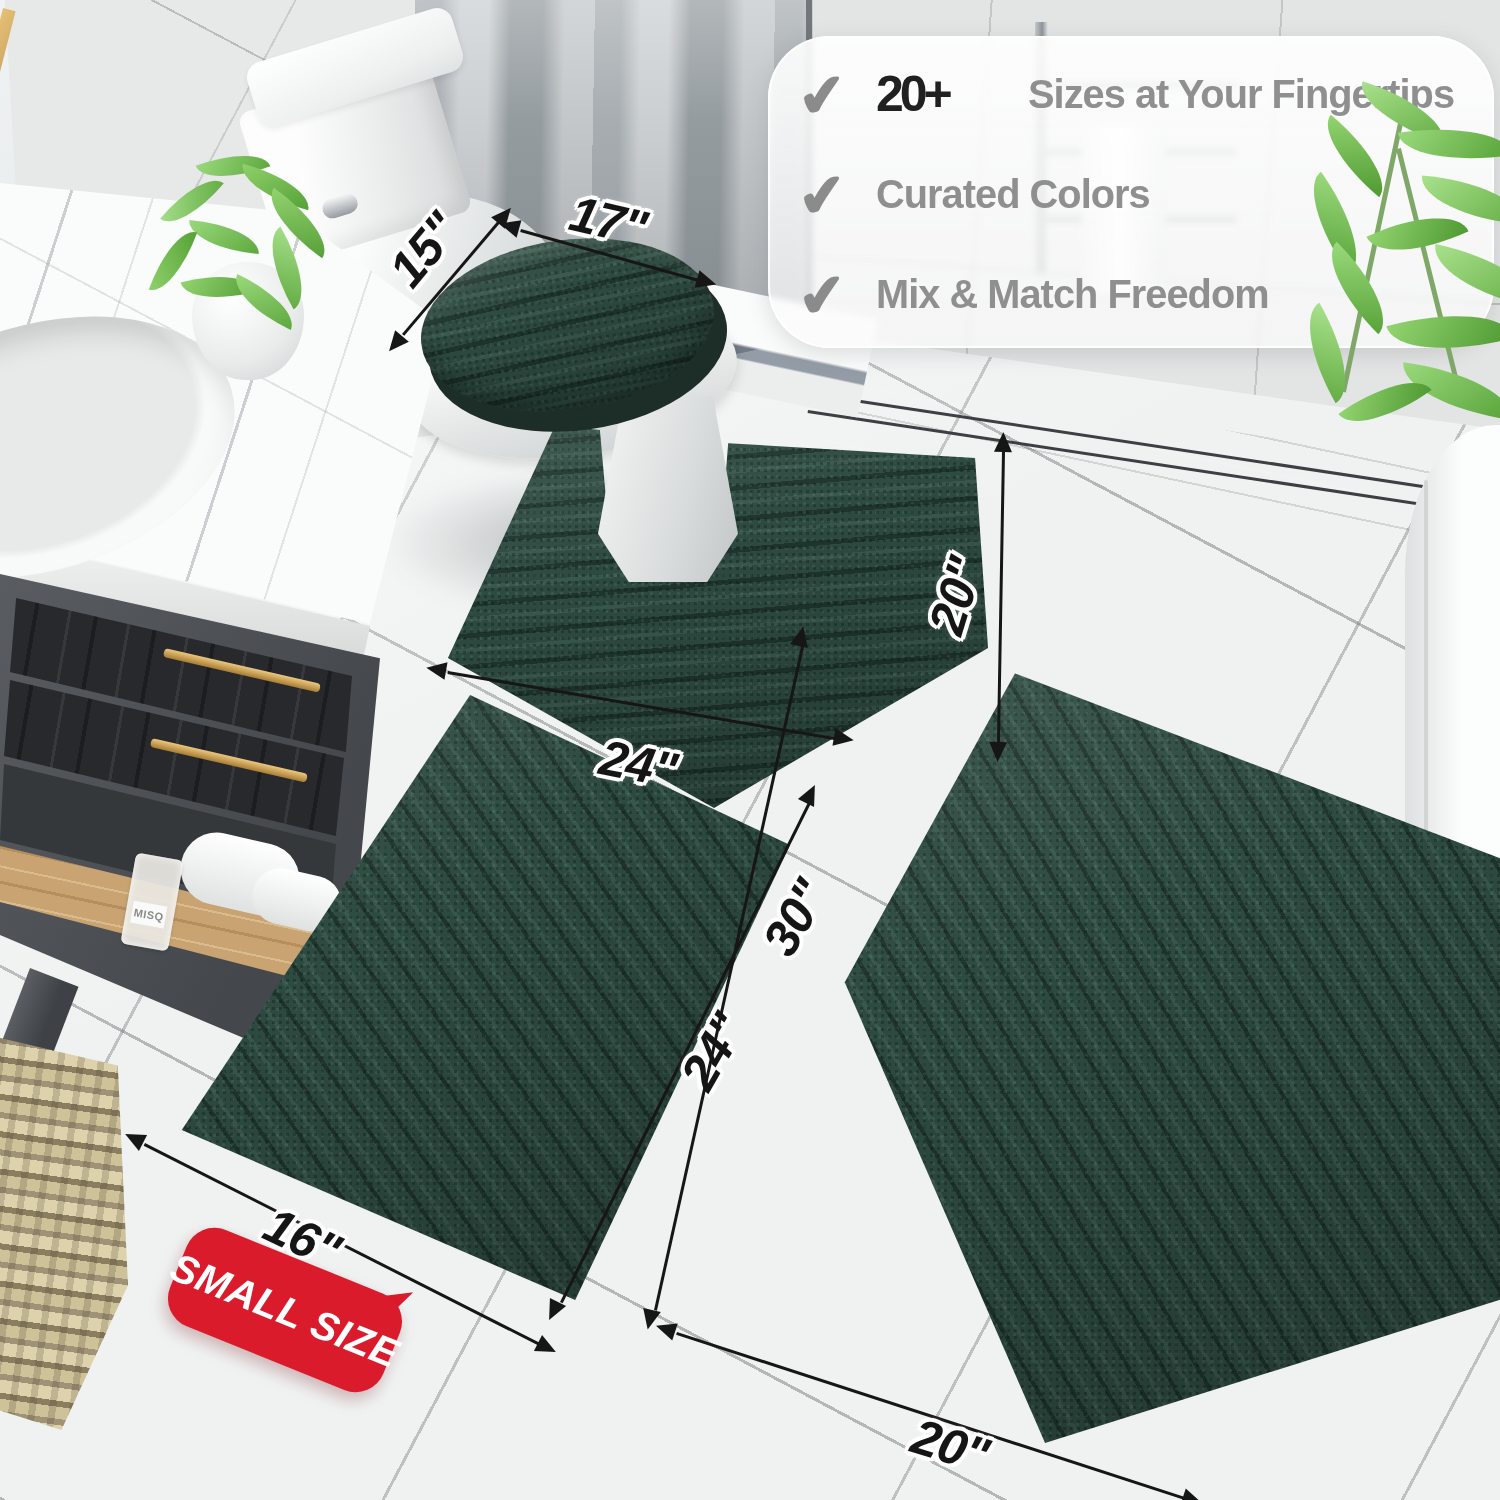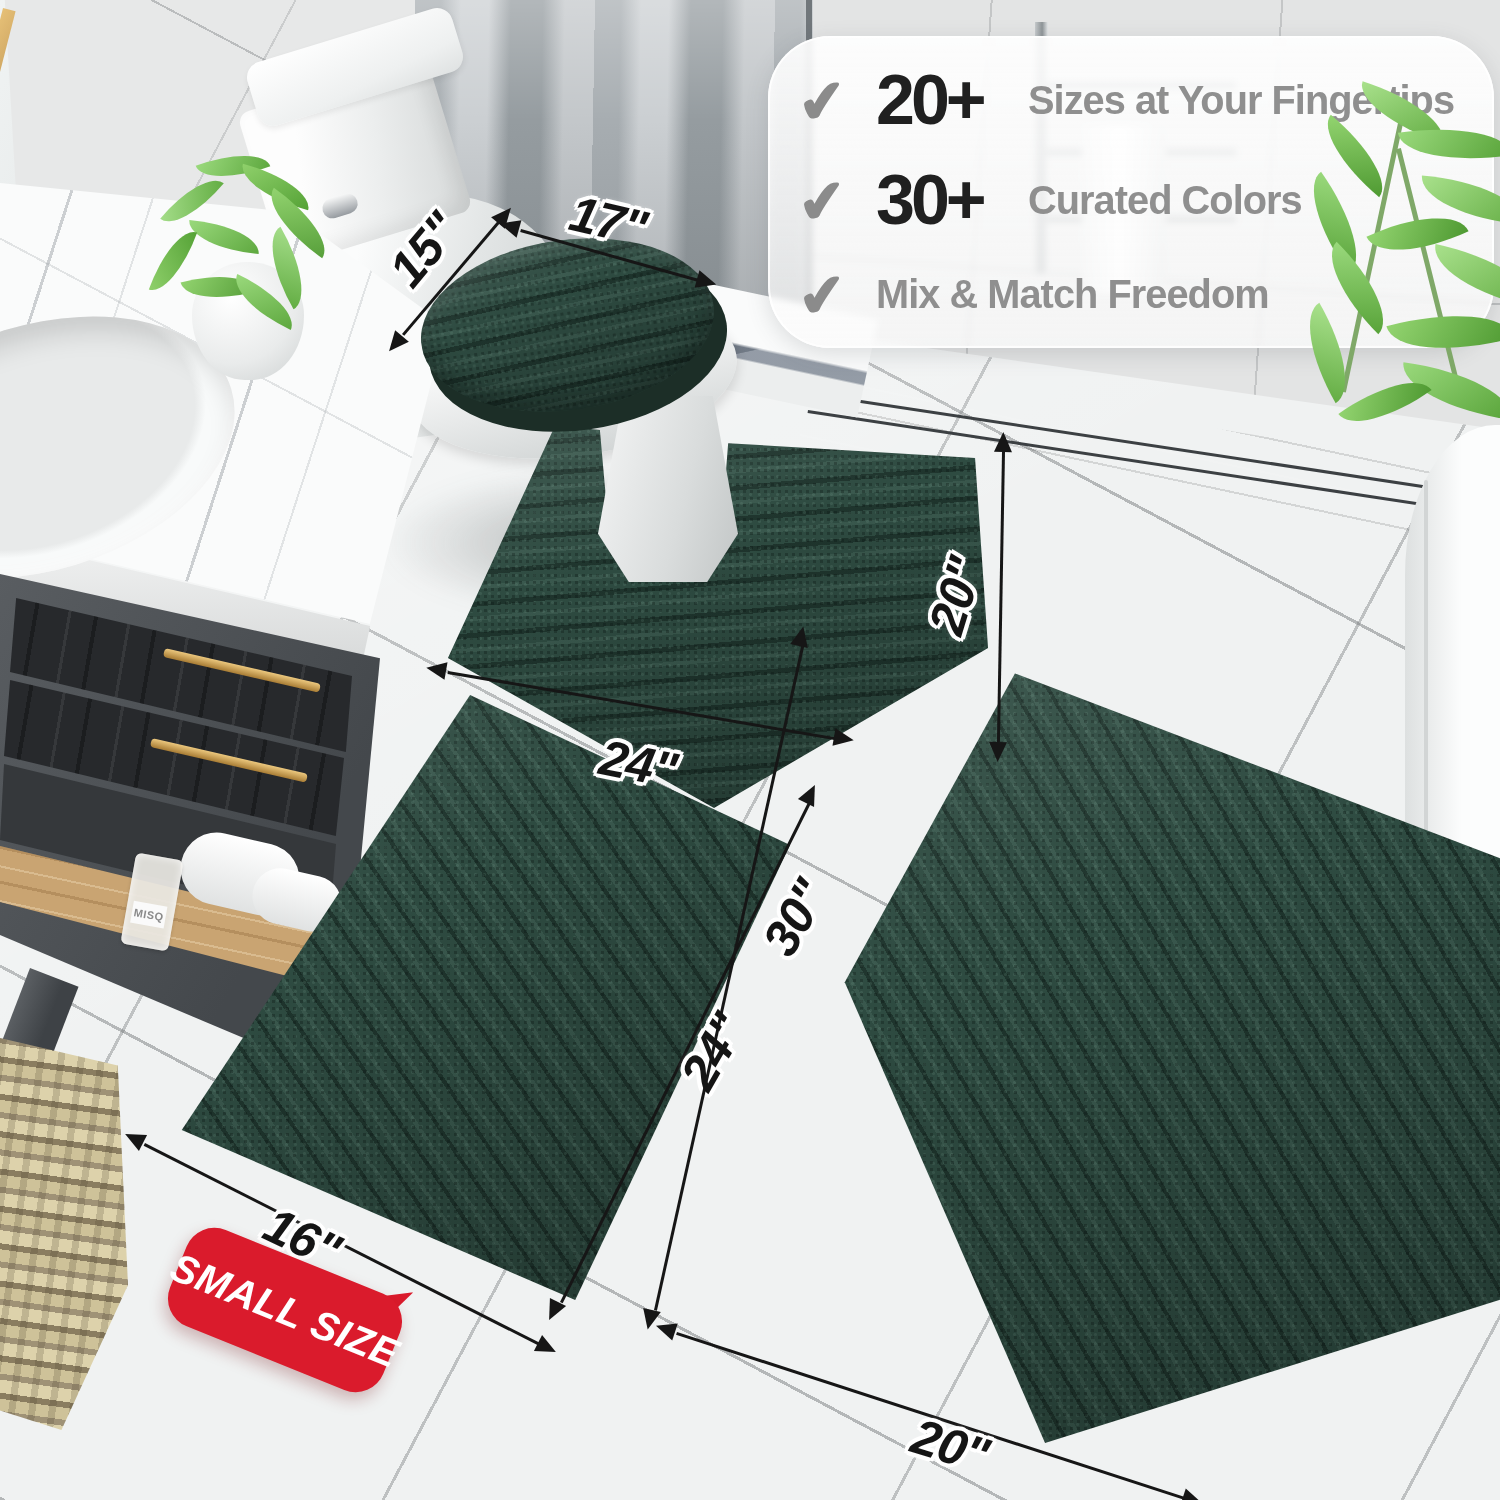--- a/index.html
+++ b/index.html
@@ -153,21 +153,21 @@
     white-space:nowrap;}
 
   
   .callout{left:768px;top:36px;width:726px;height:312px;border-radius:62px;
     background:linear-gradient(180deg,rgba(255,255,255,.90),rgba(251,251,251,.72));
     box-shadow:0 6px 22px rgba(80,85,90,.18),inset 0 0 0 2px rgba(255,255,255,.85);
     backdrop-filter:blur(3px);
     display:flex;flex-direction:column;justify-content:space-between;padding:24px 14px 20px 30px;box-sizing:border-box;}
   .co-row{display:flex;align-items:center;}
   .co-check{font-size:58px;color:#8b8b8b;font-weight:700;width:78px;transform:rotate(-6deg);flex:none;}
-  .co-num{font-size:70px;font-weight:800;color:#202020;width:152px;letter-spacing:-4px;flex:none;}
+  .co-num{font-size:50px;font-weight:800;color:#202020;width:152px;letter-spacing:-4px;flex:none;}
   .co-text{font-size:41px;font-weight:700;color:#8f8f8f;letter-spacing:-1px;white-space:nowrap;
     transform:scaleX(.97);transform-origin:left center;}
 
   
   .badge{left:170px;top:1258px;width:230px;height:104px;border-radius:30px;background:#da1b2c;
     transform:rotate(22deg);box-shadow:0 8px 16px rgba(120,20,25,.28);
     display:flex;align-items:center;justify-content:center;}
   .badgetail{left:352px;top:1288px;width:58px;height:52px;background:#da1b2c;transform:rotate(8deg);
     clip-path:polygon(0 30%,100% 0,30% 100%);}
   .badgetext{color:#fff;font-size:40px;font-weight:800;font-style:italic;letter-spacing:.5px;white-space:nowrap;}
@@ -289,21 +289,20 @@
   <span class="dlabel" style="left:950px;top:1446px;transform:translate(-50%,-50%) rotate(17deg);">20"</span>
 
   <div class="abs callout">
     <div class="co-row">
       <span class="co-check">✔</span>
       <span class="co-num">20+</span>
       <span class="co-text">Sizes at Your Fingertips</span>
     </div>
     <div class="co-row">
       <span class="co-check">✔</span>
-      <span class="co-num">30+</span>
       <span class="co-text">Curated Colors</span>
     </div>
     <div class="co-row">
       <span class="co-check">✔</span>
       <span class="co-text">Mix &amp; Match Freedom</span>
     </div>
   </div>
 
   <div class="abs" style="left:1250px;top:85px;width:250px;height:350px;">
     <div class="abs" style="left:120px;top:30px;width:5px;height:280px;background:#7fa868;transform:rotate(12deg);"></div>

